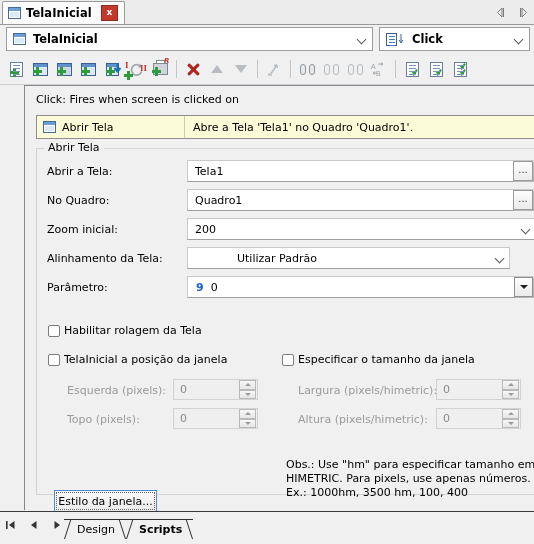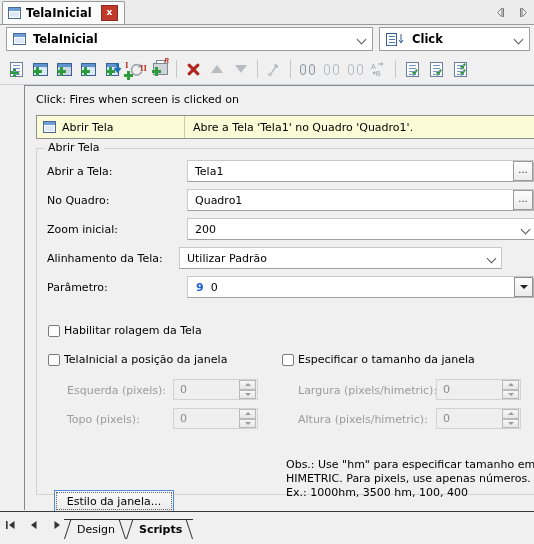--- a/index.html
+++ b/index.html
@@ -108,21 +108,21 @@
   .spin{position:absolute;box-sizing:border-box;height:21px;background:#efefef;border:1px solid #d2d2d2;display:flex;align-items:center;}
   .spin .sv{flex:1;padding-left:6px;color:#8a8a8a;font-size:11px;}
   .spin .sbtns{width:17px;height:19px;display:flex;flex-direction:column;flex:0 0 auto;margin-right:1px;}
   .spin .sb{flex:1;background:linear-gradient(#f7f7f7,#e6e6e6);border:1px solid #b9b9b9;display:flex;align-items:center;justify-content:center;box-sizing:border-box;}
   .sarr{width:0;height:0;border-left:3px solid transparent;border-right:3px solid transparent;}
   .sarr.u{border-bottom:3px solid #9a9a9a;}
   .sarr.d{border-top:3px solid #9a9a9a;}
   .dimlbl{color:#9b9b9b;}
 
   .obs{position:absolute;left:261px;top:372px;width:260px;font-size:11px;line-height:14px;}
-  .stylebtn{position:absolute;left:29px;top:404px;width:120px;height:22px;background:linear-gradient(#fbfbfb,#eaeaea);
+  .stylebtn{position:absolute;left:29px;top:404px;width:103px;height:22px;background:linear-gradient(#fbfbfb,#eaeaea);
             border:1px solid #4f8ad6;box-sizing:border-box;display:flex;align-items:center;justify-content:center;font-size:11px;}
   .stylebtn .inner{position:absolute;left:1px;top:1px;right:1px;bottom:1px;border:1px dotted #666;pointer-events:none;}
 
   
   .bottombar{position:absolute;left:0;top:511px;width:534px;height:33px;background:#f0f0f0;border-top:1px solid #3a3a3a;}
   .navbtns{position:absolute;left:6px;top:8px;display:flex;gap:13px;align-items:center;}
   .nb{width:10px;height:10px;position:relative;}
   .tabs{position:absolute;left:64px;top:5px;height:21px;display:flex;align-items:flex-end;}
   .sheettab{position:relative;height:19px;padding:0 11px 0 13px;display:flex;align-items:center;font-size:11px;
             background:#f0f0f0;border-top:1px solid #2f2f2f;color:#000;box-sizing:border-box;}
@@ -310,21 +310,21 @@
 
     <div class="flabel" style="left:22px;top:137px;">Zoom inicial:</div>
     <div class="fctl" style="left:162px;top:132px;width:349px;">
       <span class="v">200</span>
       <span class="combochev">
           <i class="chev"></i>
         </span>
     </div>
 
     <div class="flabel" style="left:22px;top:166px;">Alinhamento da Tela:</div>
-    <div class="fctl" style="left:154px;top:161px;width:323px;">
+    <div class="fctl" style="left:162px;top:161px;width:323px;padding-left:42px;">
       <span class="v">Utilizar Padrão</span>
       <span class="combochev">
           <i class="chev"></i>
         </span>
     </div>
 
     <div class="flabel" style="left:22px;top:195px;">Parâmetro:</div>
     <div class="fctl" style="left:162px;top:190px;width:349px;">
       <span class="paramnum">9</span>
       <span class="paramval" style="flex:1">0</span>

